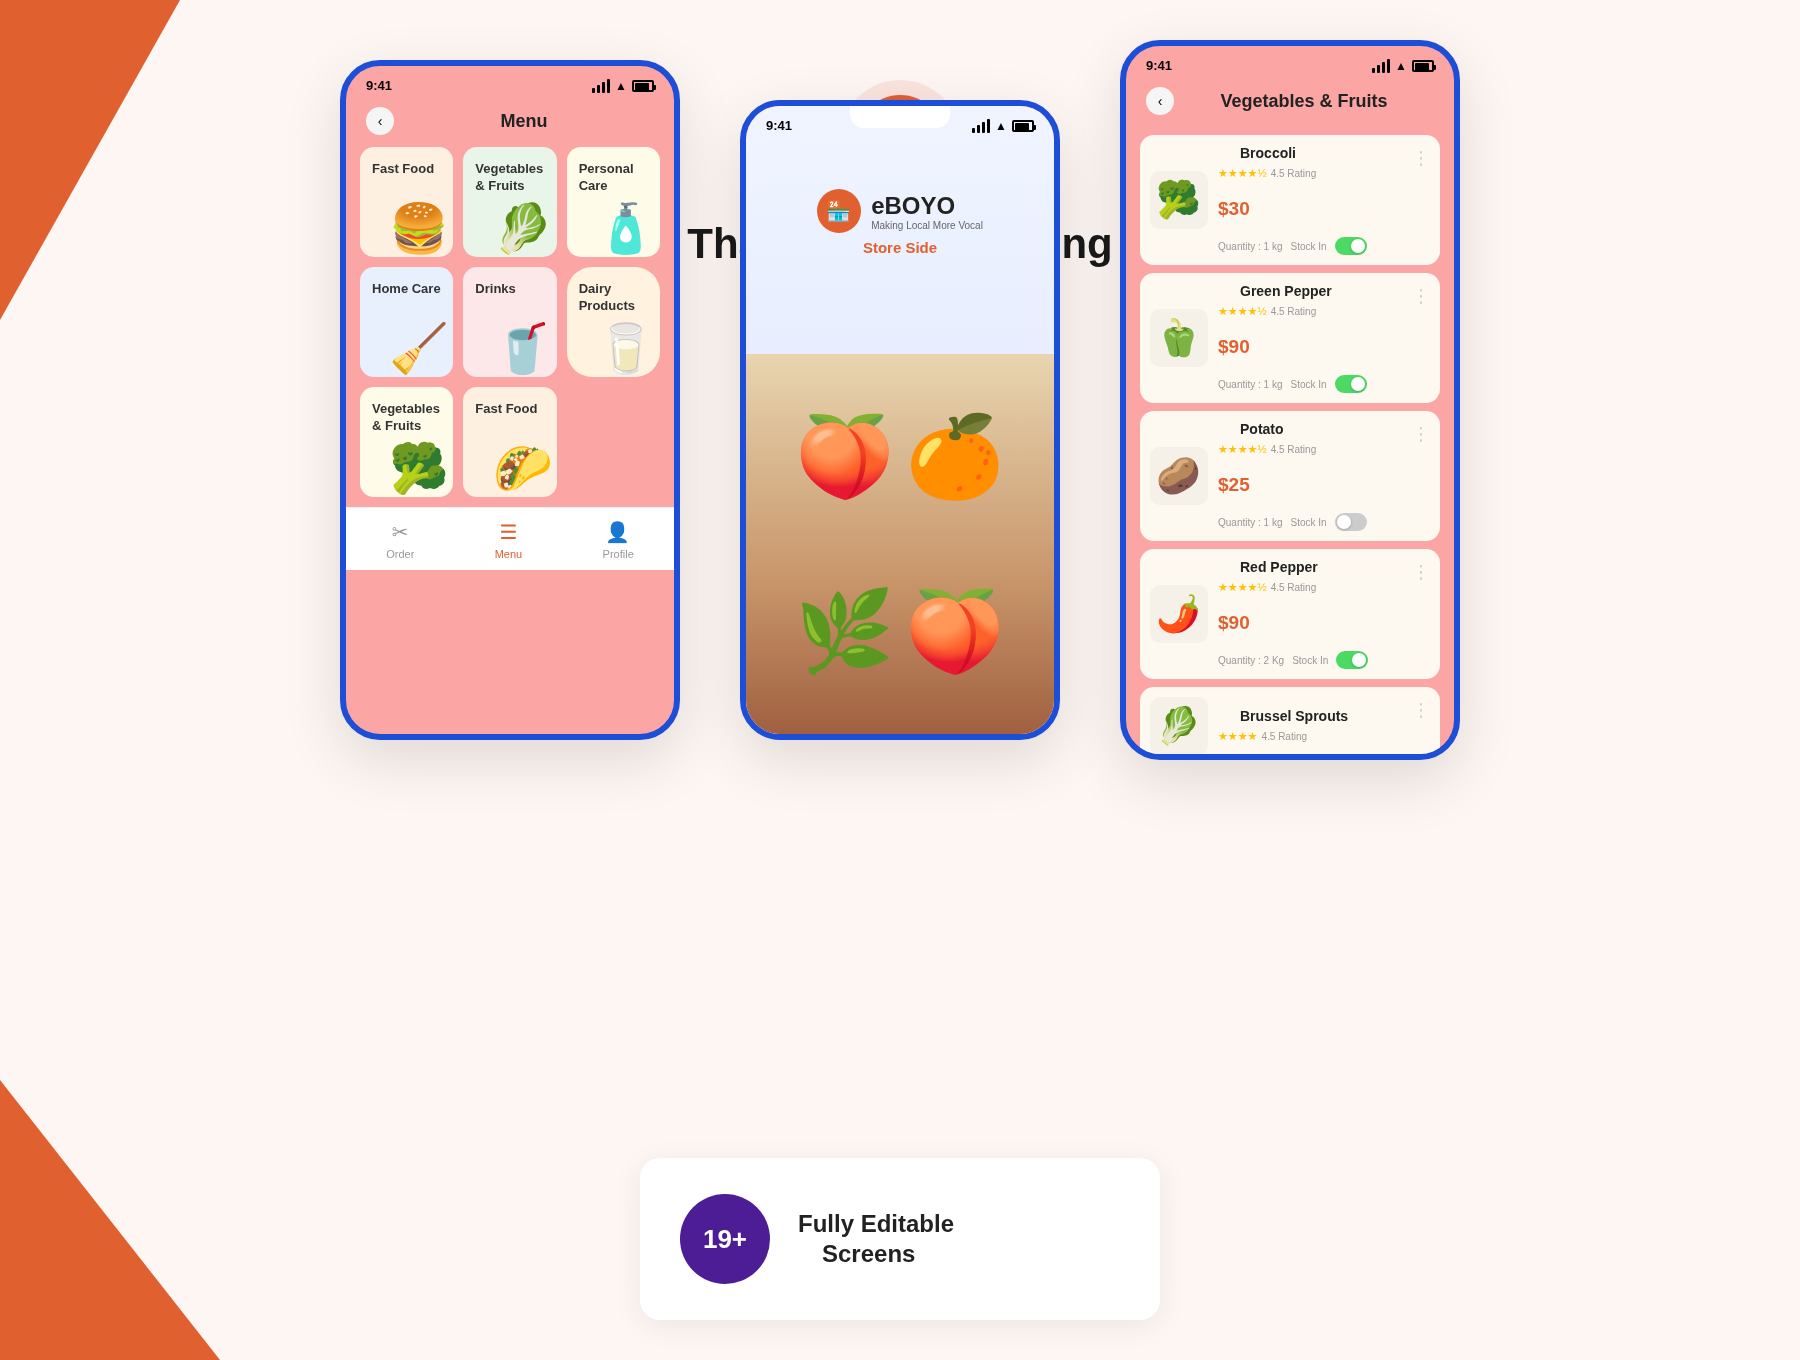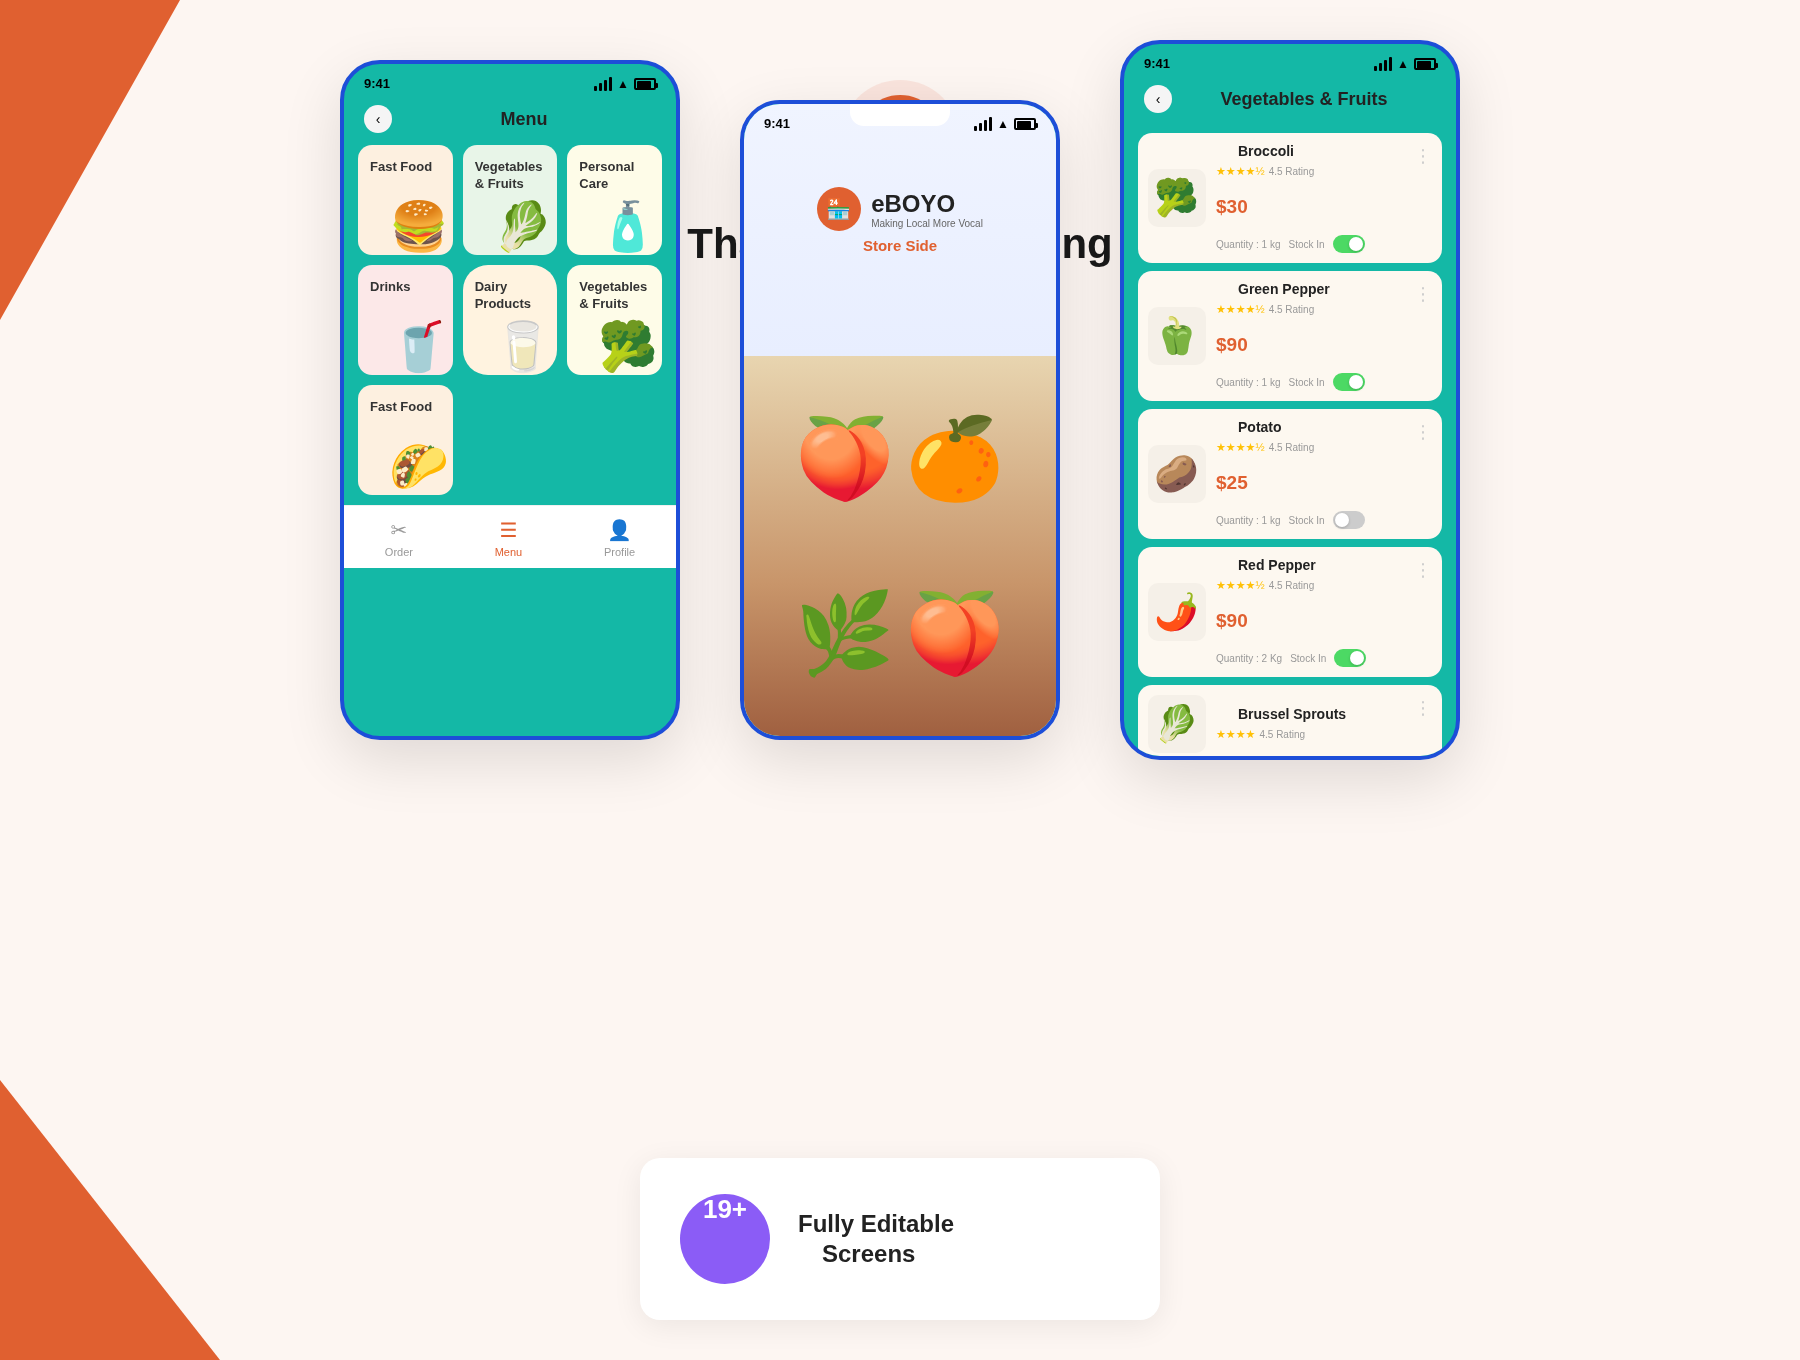--- a/index.html
+++ b/index.html
@@ -33,26 +33,26 @@
       display: flex;
       align-items: flex-start;
       justify-content: center;
       gap: 60px;
       padding-top: 40px;
       width: 100%;
     }
 
     
     .phone {
-      background: #14b8a6;
+      background: #fca5a5;
       border-radius: 40px;
       box-shadow: 0 20px 60px rgba(0,0,0,0.12);
       overflow: hidden;
       position: relative;
-      border: 4px solid #1d4ed8;
+      border: 6px solid #1d4ed8;
     }
 
     .phone-left {
       width: 340px;
       height: 680px;
       margin-top: 20px;
     }
 
     .phone-center {
       width: 320px;
@@ -369,22 +369,22 @@
       align-items: center;
       gap: 28px;
       box-shadow: 0 6px 30px rgba(0,0,0,0.07);
       flex: 1;
       max-width: 520px;
     }
 
     .orange-circle {
       width: 90px; height: 90px;
       border-radius: 50%;
-      background: #8b5cf6;
-      display: flex; justify-content: center;
+      background: #4c1d95;
+      display: flex; align-items: center; justify-content: center;
       color: #fff;
       font-weight: 900;
       font-size: 26px;
       flex-shrink: 0;
     }
 
     .card-text-block { display: flex; flex-direction: column; gap: 2px; }
     .card-main-text {
       font-size: 24px;
       font-weight: 800;
@@ -475,20 +475,24 @@
       <div class="menu-card card-lightgreen">
         <div class="menu-card-label">Vegetables<br>&amp; Fruits</div>
         <div class="food-emoji">🥬</div>
       </div>
 
       <div class="menu-card card-lightyellow">
         <div class="menu-card-label">Personal<br>Care</div>
         <div class="food-emoji">🧴</div>
       </div>
 
+      <div class="menu-card card-lightblue">
+        <div class="menu-card-label">Home Care</div>
+        <div class="food-emoji">🧹</div>
+      </div>
 
       <div class="menu-card card-lightpink">
         <div class="menu-card-label">Drinks</div>
         <div class="food-emoji">🥤</div>
       </div>
 
       <div class="menu-card card-lightorange">
         <div class="menu-card-label">Dairy<br>Products</div>
         <div class="food-emoji">🥛</div>
       </div>

